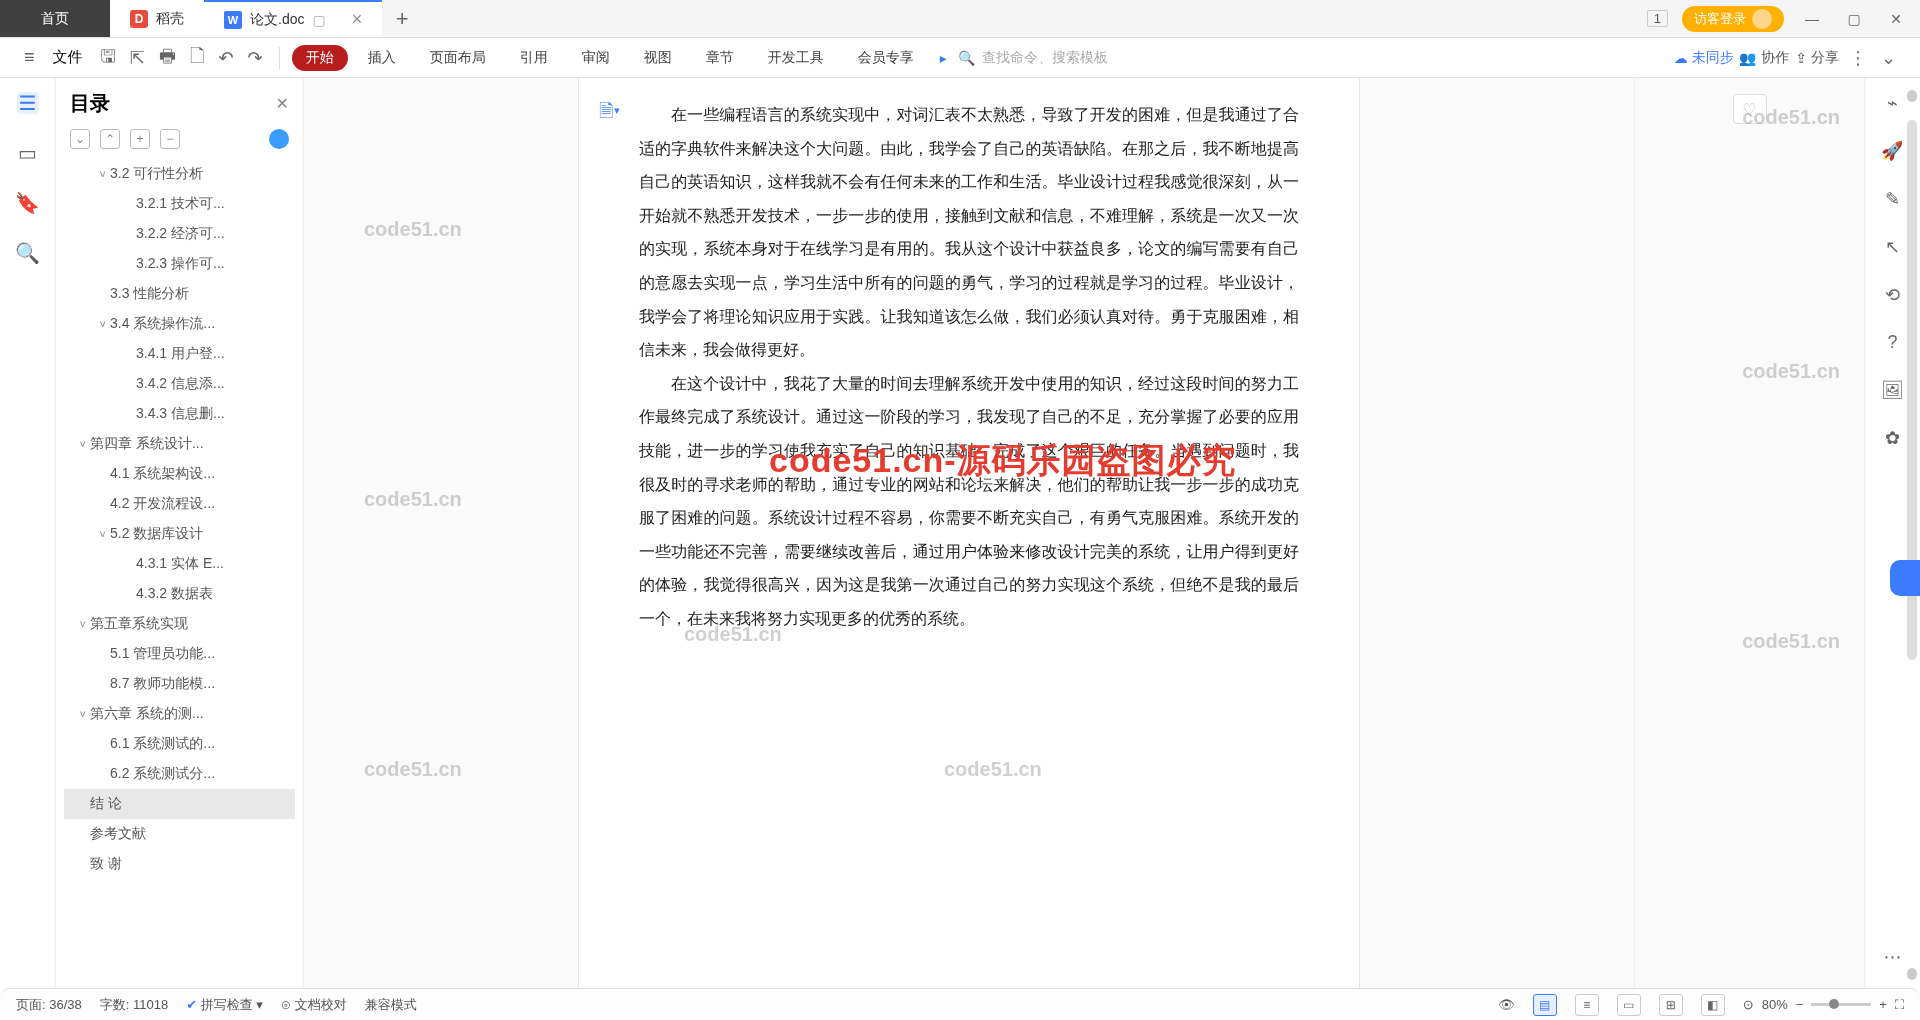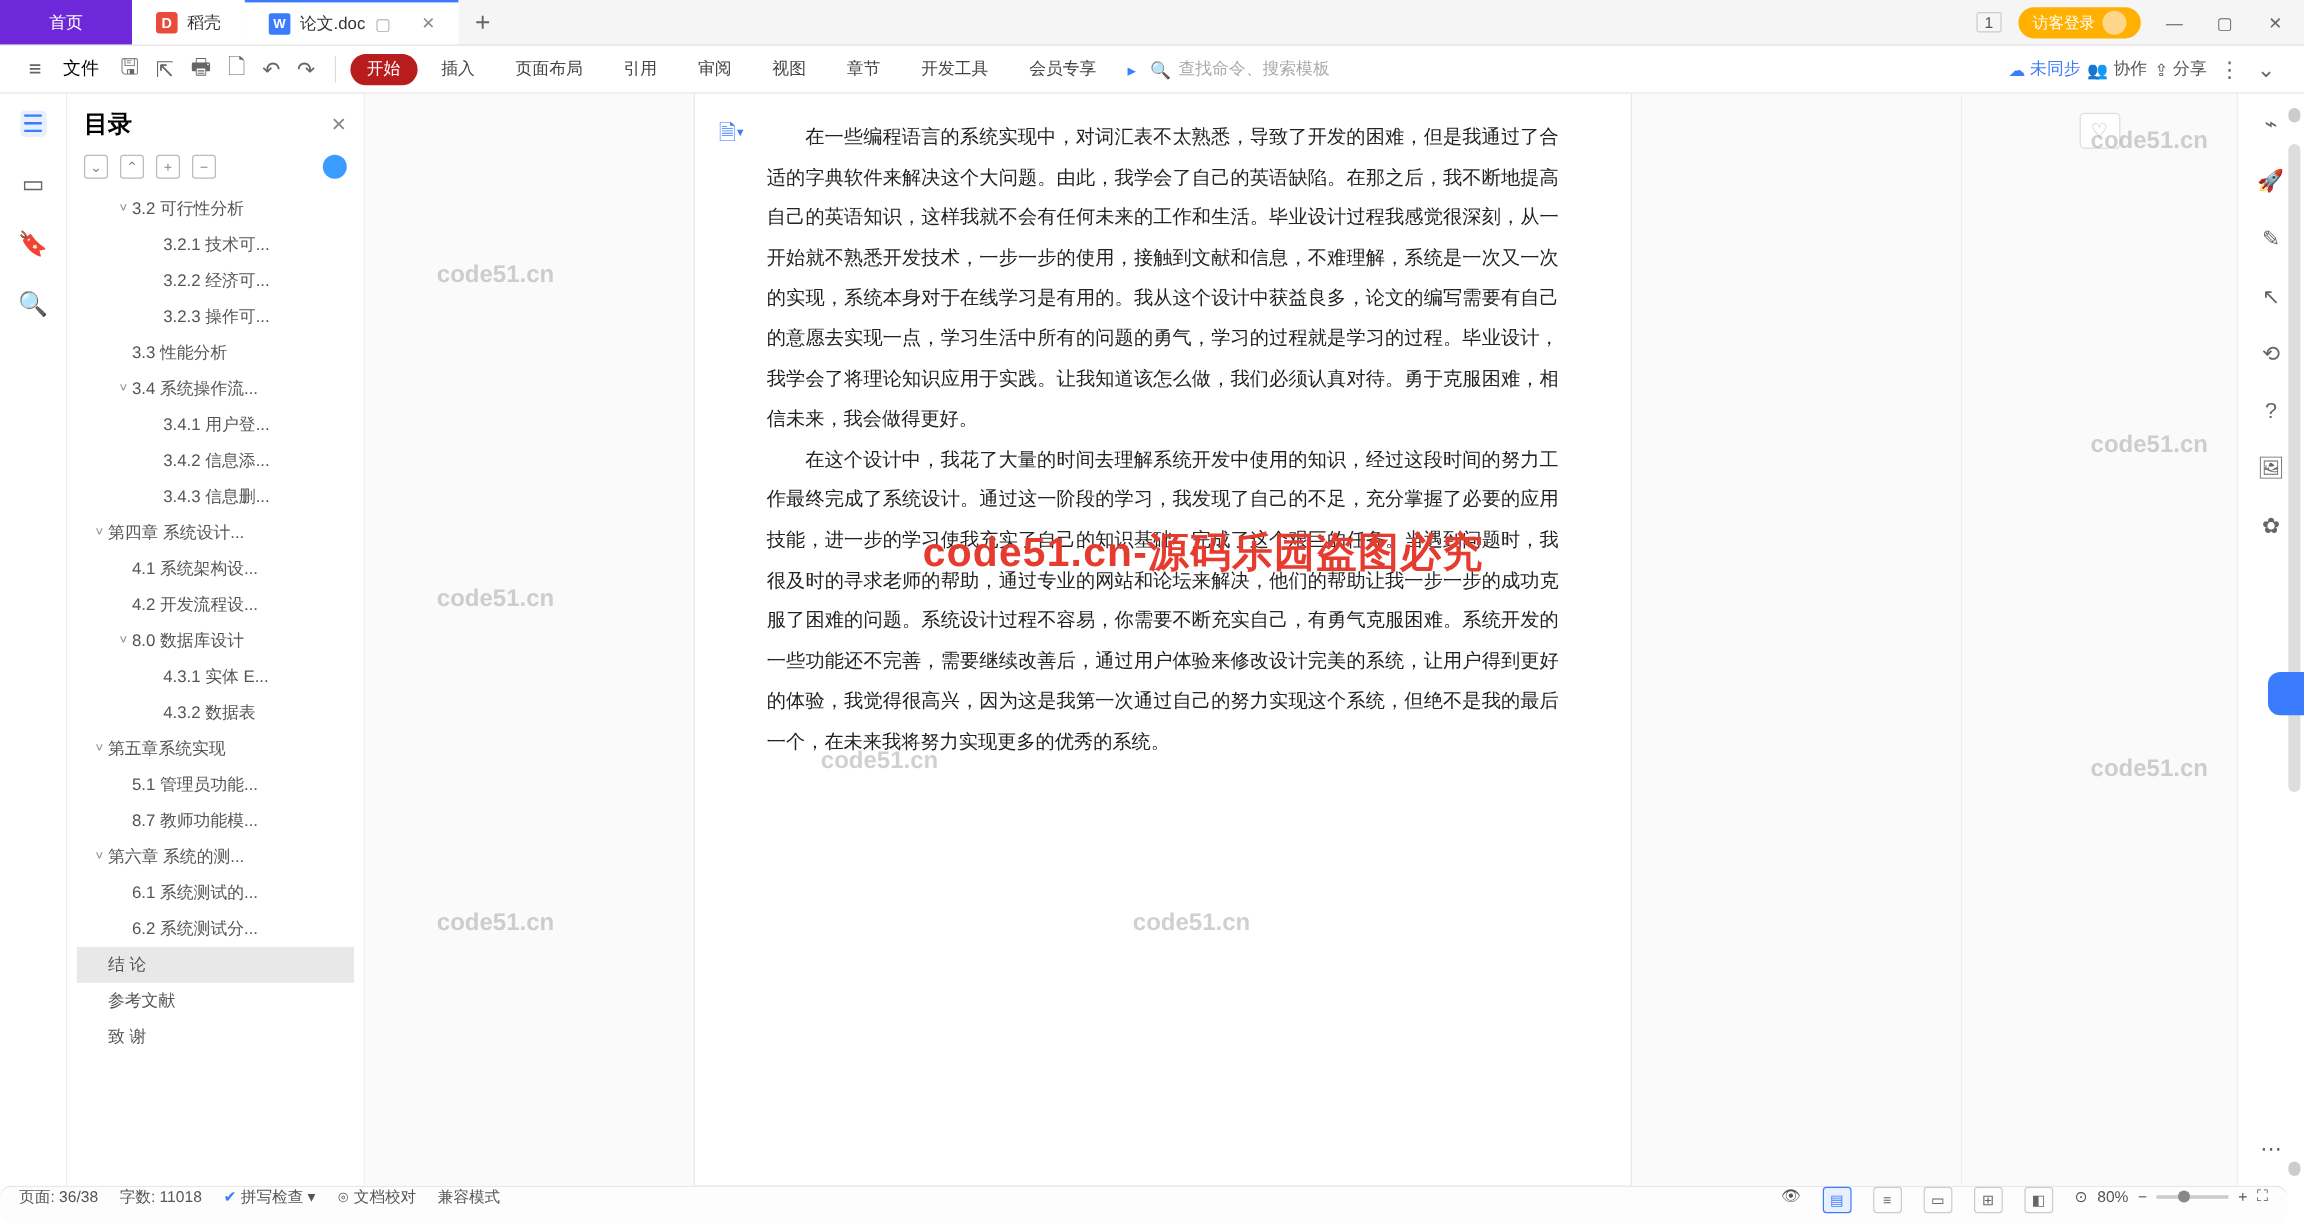--- a/index.html
+++ b/index.html
@@ -1,21 +1,21 @@
 <!DOCTYPE html>
 <html><head>
 <meta charset="utf-8">
 <style>
 * { margin: 0; padding: 0; box-sizing: border-box; font-family: "Microsoft YaHei", Arial, sans-serif; }
 body { background: #fff; width: 1920px; height: 1020px; overflow: hidden; position: relative; }
 
 
 .title-bar { height: 38px; display: flex; align-items: stretch; background: #f5f5f5; border-bottom: 1px solid #e0e0e0; }
 .tab { display: flex; align-items: center; padding: 0 20px; gap: 8px; position: relative; font-size: 14px; cursor: pointer; }
-.tab.home { background: #6d28d9; color: #fff; width: 110px; justify-content: center; }
+.tab.home { background: #404040; color: #fff; width: 110px; justify-content: center; }
 .tab.docer { background: #fff; color: #333; }
 .tab.active { background: #fff; color: #333; border-top: 2px solid #3b7cff; }
 .tab .close-x { margin-left: 18px; color: #888; font-size: 18px; }
 .doc-icon-w { width: 18px; height: 18px; background: #3b7cff; color: #fff; font-size: 11px; font-weight: bold; display: inline-flex; align-items: center; justify-content: center; border-radius: 2px; }
 .docer-ico { width: 18px; height: 18px; background: #e74c3c; border-radius: 3px; display: inline-flex; align-items: center; justify-content: center; color: #fff; font-weight: bold; font-size: 12px; }
 .tab-add { width: 40px; display: flex; align-items: center; justify-content: center; color: #666; font-size: 22px; }
 .title-spacer { flex: 1; }
 .title-right { display: flex; align-items: center; gap: 14px; padding-right: 10px; }
 .login-badge { background: #ffb000; color: #fff; padding: 3px 12px; border-radius: 14px; font-size: 13px; display: flex; align-items: center; gap: 6px; }
 .login-badge .avatar { width: 20px; height: 20px; border-radius: 50%; background: #ffd58a; display: inline-block; }
@@ -68,21 +68,21 @@
 .red-wm { position: absolute; color: #e63b2f; font-size: 34px; font-weight: 600; left: 190px; top: 360px; pointer-events: none; letter-spacing: 1px; }
 
 
 .right-area { display: flex; }
 .right-panel { width: 230px; border-left: 1px solid #eee; background: #fafafa; padding-top: 16px; display: flex; flex-direction: column; align-items: center; }
 .right-panel .heart-box { width: 34px; height: 30px; border: 1px solid #ddd; border-radius: 4px; display: flex; align-items: center; justify-content: center; color: #bbb; background: #fff; }
 .right-strip { width: 56px; border-left: 1px solid #eee; display: flex; flex-direction: column; align-items: center; padding-top: 14px; gap: 26px; color: #666; font-size: 18px; }
 .blue-tag { position: absolute; right: 0; top: 560px; width: 30px; height: 36px; background: #3b7cff; border-radius: 10px 0 0 10px; }
 
 
-.status-bar { position: absolute; bottom: 0; left: 0; right: 14px; height: 32px; border-top: 1px solid #e0e0e0; display: flex; align-items: flex-start; padding: 0 16px; gap: 18px; font-size: 13px; color: #555; background: #fdfdfd; border-radius: 10px; }
+.status-bar { position: absolute; bottom: 0; left: 0; right: 0; height: 32px; border-top: 1px solid #e0e0e0; display: flex; align-items: center; padding: 0 16px; gap: 18px; font-size: 13px; color: #555; background: #fdfdfd; border-radius: 10px; }
 .status-bar .spacer { flex: 1; }
 .status-bar .view-ico { width: 24px; height: 22px; border: 1px solid #ccc; border-radius: 3px; display: inline-flex; align-items: center; justify-content: center; font-size: 12px; color: #666; }
 .status-bar .view-ico.active { background: #e8f0ff; border-color: #3b7cff; color: #3b7cff; }
 .zoom { display: flex; align-items: center; gap: 8px; }
 
 .scroll-stub { position: absolute; right: 3px; width: 10px; background: #ccc; border-radius: 5px; }
 </style>
 </head>
 <body>
 
@@ -220,21 +220,21 @@
         <div class="toc-item lvl-2">
           <span class="chev"></span>
           <span>4.1 系统架构设...</span>
         </div>
         <div class="toc-item lvl-2">
           <span class="chev"></span>
           <span>4.2 开发流程设...</span>
         </div>
         <div class="toc-item lvl-2">
           <span class="chev">˅</span>
-          <span>8.0 数据库设计</span>
+          <span>5.2 数据库设计</span>
         </div>
         <div class="toc-item lvl-3">
           <span class="chev"></span>
           <span>4.3.1 实体 E...</span>
         </div>
         <div class="toc-item lvl-3">
           <span class="chev"></span>
           <span>4.3.2 数据表</span>
         </div>
         <div class="toc-item lvl-1">

